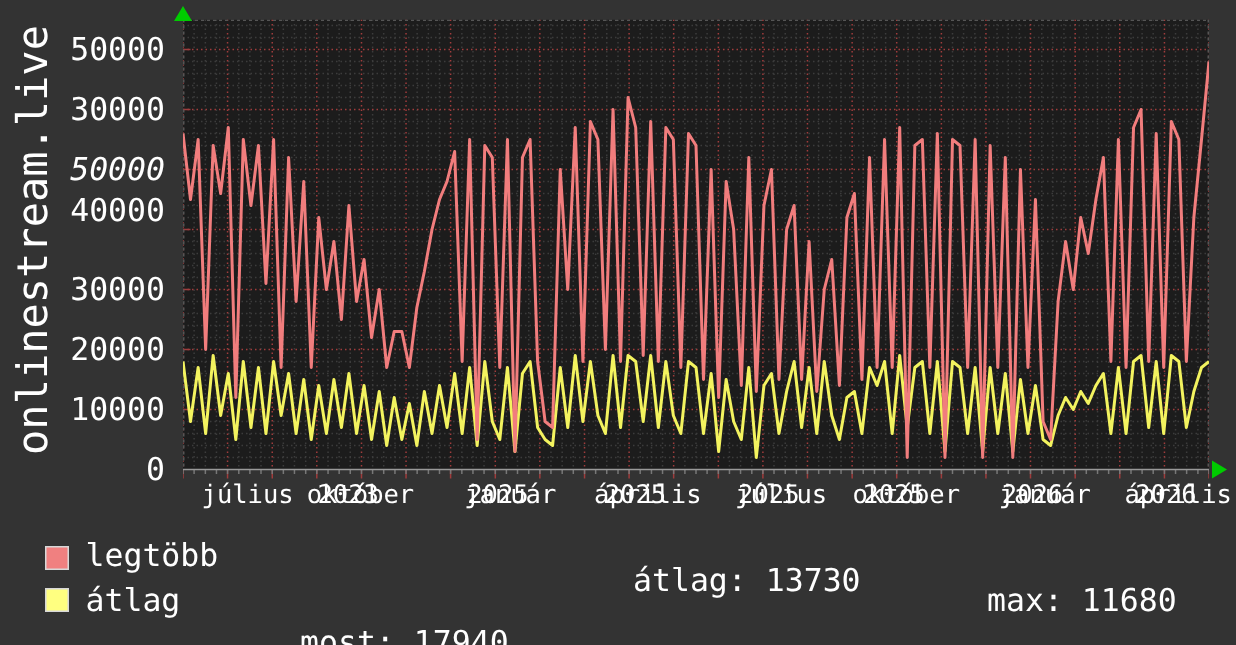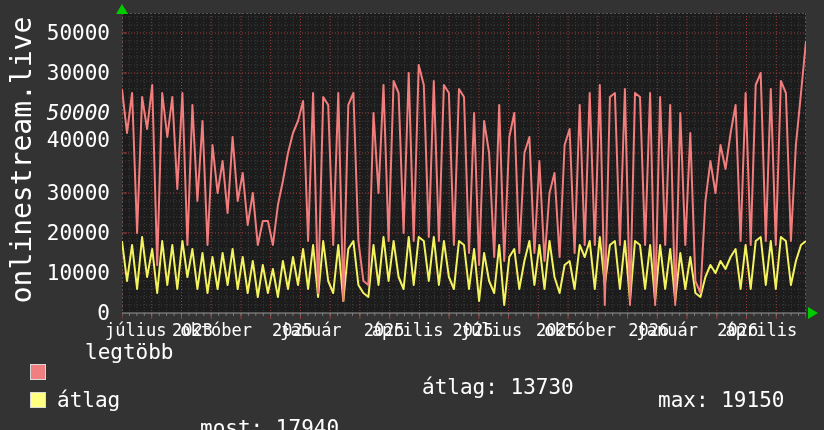--- a/index.html
+++ b/index.html
@@ -4,21 +4,21 @@
 <style>
   html,body{margin:0;padding:0;background:#333333;}
   #stage{position:relative;width:824px;height:430px;background:#333333;overflow:hidden;
          font-family:"DejaVu Sans Mono","Liberation Mono",monospace;color:#ffffff;}
   #ylabel{position:absolute;left:-208px;top:146px;width:460px;height:28px;line-height:28px;
           text-align:center;font-size:28px;white-space:nowrap;transform:rotate(-90deg);}
   #plot-svg{position:absolute;left:122px;top:13px;}
   .ytick{position:absolute;left:10px;width:100px;height:20px;line-height:20px;
          text-align:right;font-size:21px;}
   .xlab{position:absolute;top:320px;width:120px;height:20px;line-height:20px;
-        text-align:left;font-size:17px;white-space:nowrap;}
+        text-align:center;font-size:17px;white-space:nowrap;}
   .arrow-up{position:absolute;left:116px;top:4px;width:0;height:0;
             border-left:6px solid transparent;border-right:6px solid transparent;
             border-bottom:10px solid #00cc00;}
   .arrow-right{position:absolute;left:808px;top:307px;width:0;height:0;
                border-top:6px solid transparent;border-bottom:6px solid transparent;
                border-left:10px solid #00cc00;}
   .swatch{position:absolute;width:14px;height:14px;border:1px solid #d8d8d8;}
   .leg-text{position:absolute;font-size:21px;line-height:22px;white-space:nowrap;}
 </style>
 </head>
@@ -317,23 +317,23 @@
       <div class="xlab" style="left: 271.988px;">2025</div>
       <div class="xlab" style="left: 363.644px;">2025</div>
       <div class="xlab" style="left: 452.564px;">2025</div>
       <div class="xlab" style="left: 536.012px;">2025</div>
       <div class="xlab" style="left: 628.352px;">2026</div>
       <div class="xlab" style="left: 717.272px;">2026</div>
     </div>
 
   <div>
     <div class="swatch" style="left: 30px; top: 364px; background: rgb(240, 128, 128);" id="sw0"></div>
-    <div class="leg-text" style="left:57px;top:341px;margin-left:28px;">legtöbb</div>
+    <div class="leg-text" style="left:57px;top:359px;">legtöbb</div>
     <div class="swatch" style="left: 30px; top: 392px; background: rgb(255, 255, 128);" id="sw1"></div>
     <div class="leg-text" style="left:57px;top:389px;">átlag</div>
   </div>
 
   <div>
     <div class="leg-text" style="left:200px;top:389px;margin-top:28px;">most: 17940</div>
     <div class="leg-text" style="left:422px;top:376px;">átlag: 13730</div>
-    <div class="leg-text" style="left:658px;top:389px;">max: 19150</div>
+    <div class="leg-text" style="left:658px;top:389px;">max: 11680</div>
   </div>
 </div>
 
 </body></html>

